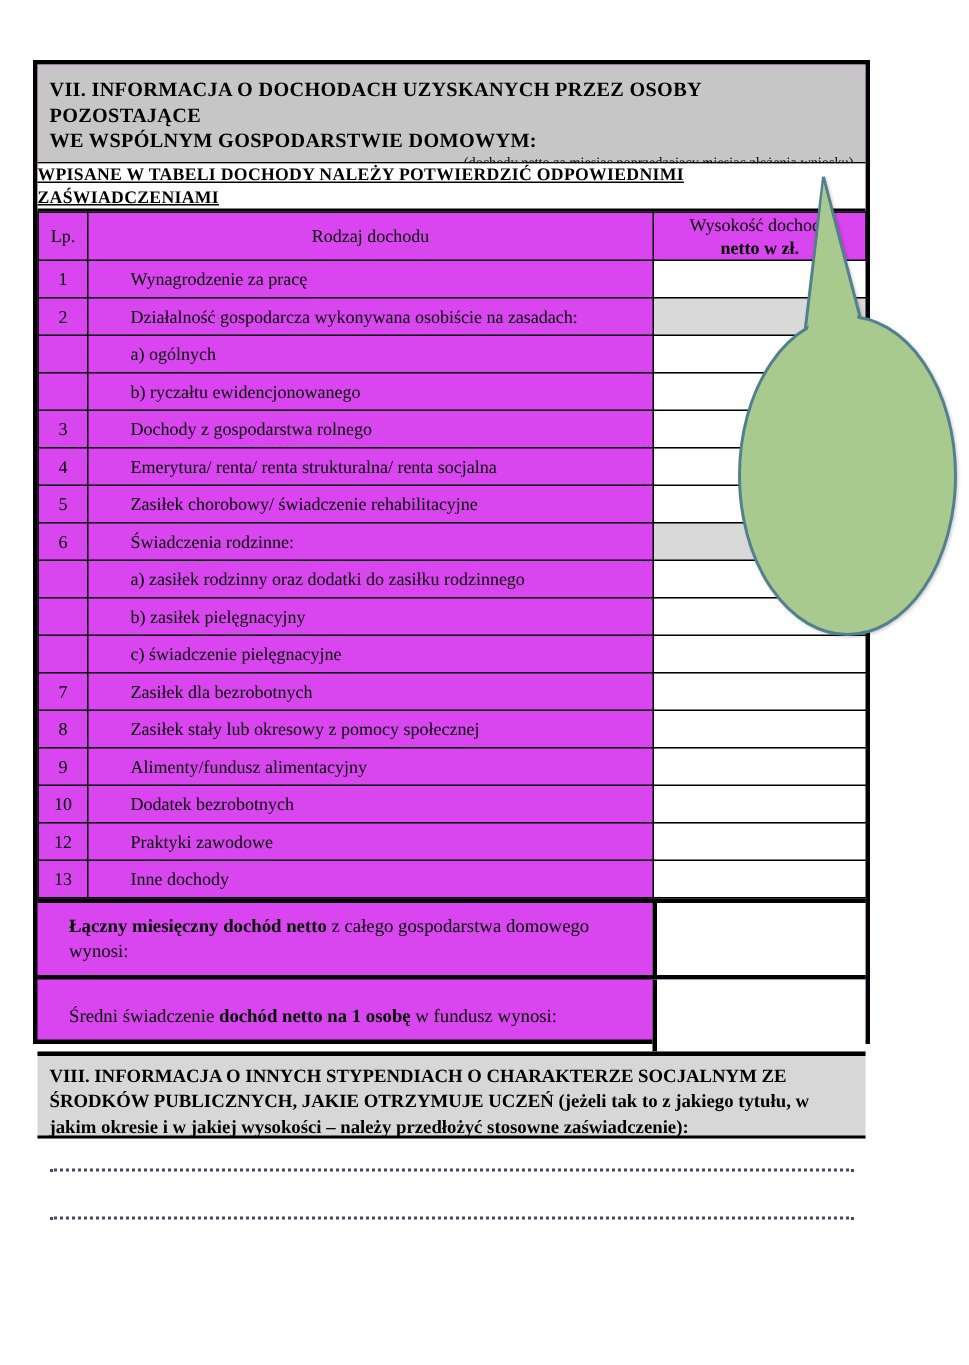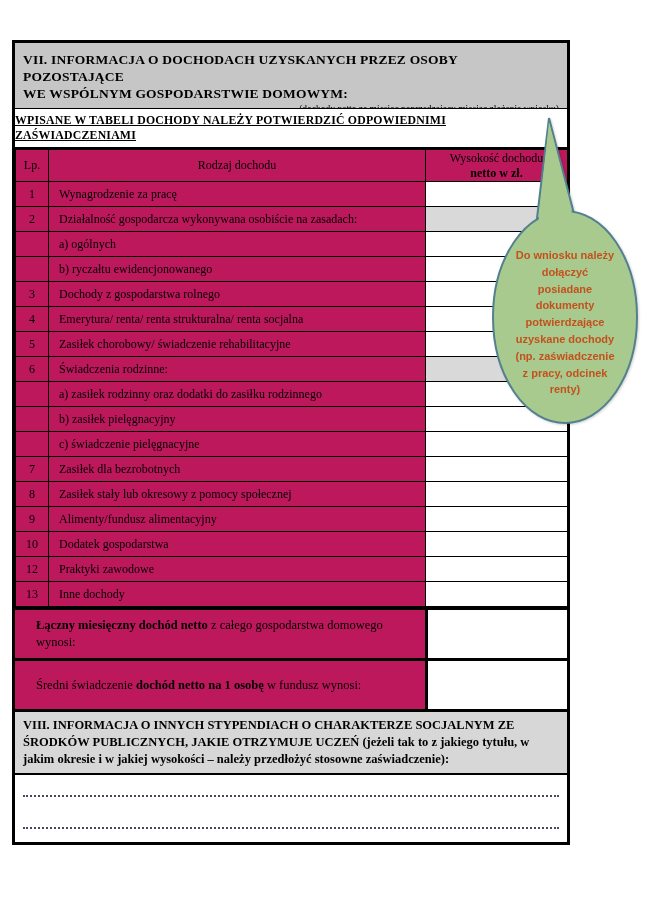--- a/index.html
+++ b/index.html
@@ -1,40 +1,40 @@
 <!DOCTYPE html>
 <html style="--header-gray: #c6c6c6; --shaded-cell: #d9d9d9; --section8-gray: #d7d7d7; --callout-fill: #a8ca8e; --callout-border: #53808f; --callout-text: #c4511d;"><head>
 <meta charset="utf-8">
 <style>
   * { margin:0; padding:0; box-sizing:border-box; }
   html,body { width:646px; height:910px; background:#ffffff; overflow:hidden;
               font-family:"Liberation Serif", serif; color:#000; }
   .page { position:relative; width:646px; height:910px; background:#fff; }
 
-  .frame { position:absolute; left:12px; top:40px; width:558px; height:805px;
-           border:3px solid #000; display:flex; flex-direction:column; background:#be185d; }
+  .frame { position:absolute; left:22px; top:40px; width:558px; height:656px;
+           border:3px solid #000; display:flex; flex-direction:column; background:#d946ef; }
 
   
   .sec7 { background:var(--header-gray); border-bottom:1px solid #000;
           padding:8px 8px 2px 8px; height:66px; }
   .sec7-title { font-weight:bold; font-size:13.5px; line-height:17px; white-space:pre-line; letter-spacing:.2px; }
   .sec7-sub { font-size:9.5px; text-align:right; margin-top:2px; }
 
   
   .notice { height:40px; display:flex; align-items:center; justify-content:flex-start;
             border-bottom:2px solid #000; background:#fff; }
   .notice-text { font-weight:bold; font-size:11.8px; text-decoration:underline; letter-spacing:.2px; }
 
   
   table.income { width:100%; border-collapse:collapse; table-layout:fixed; }
   table.income th, table.income td { border:1px solid #000; font-size:12px; vertical-align:middle; }
   table.income th { height:32px; font-weight:normal; text-align:center; line-height:15px; }
   table.income td { height:25px; }
   td.lp-cell { text-align:center; }
-  td.label-cell { padding-left:10px; text-align:left; }
+  td.label-cell { padding-left:28px; text-align:left; }
   td.value-cell { background:#fff; }
   td.value-cell.shaded { background:var(--shaded-cell); }
   .col-lp { width:33px; } .col-type { width:377px; } .col-amount { width:142px; }
   .amount-bold { font-weight:bold; display:block; }
 
   
   .summary-row { display:flex; border-top:3px solid #000; }
   .summary-row.second { border-top:3px solid #000; }
   .summary-label { flex:1; padding:6px 21px; font-size:12.5px; line-height:17px;
                    display:flex; align-items:center; min-height:48px; }
@@ -162,21 +162,21 @@
             <td class="label-cell">Zasiłek stały lub okresowy z pomocy społecznej</td>
             <td class="value-cell"></td>
           </tr>
           <tr>
             <td class="lp-cell">9</td>
             <td class="label-cell">Alimenty/fundusz alimentacyjny</td>
             <td class="value-cell"></td>
           </tr>
           <tr>
             <td class="lp-cell">10</td>
-            <td class="label-cell">Dodatek gospodarstwa</td>
+            <td class="label-cell">Dodatek bezrobotnych</td>
             <td class="value-cell"></td>
           </tr>
           <tr>
             <td class="lp-cell">12</td>
             <td class="label-cell">Praktyki zawodowe</td>
             <td class="value-cell"></td>
           </tr>
           <tr>
             <td class="lp-cell">13</td>
             <td class="label-cell">Inne dochody</td>
@@ -210,23 +210,14 @@
       <div class="dotted-line l2"></div>
     </div>
 
   </div>
 
   <svg class="callout-svg" viewBox="480 106 166 326">
     <path d="M549,118 L532,260 L584,252 Z" fill="var(--callout-fill)" stroke="var(--callout-border)" stroke-width="2"></path>
     <ellipse cx="565" cy="317" rx="72" ry="106" fill="var(--callout-fill)" stroke="var(--callout-border)" stroke-width="2"></ellipse>
     <path d="M549,122 L535,256 L581,249 Z" fill="var(--callout-fill)" stroke="none"></path>
   </svg>
-  <div class="callout-text">Do wniosku należy
-dołączyć
-posiadane
-dokumenty
-potwierdzające
-uzyskane dochody
-(np. zaświadczenie
-z pracy, odcinek
-renty)</div>
 
 </div>
 
 </body></html>

